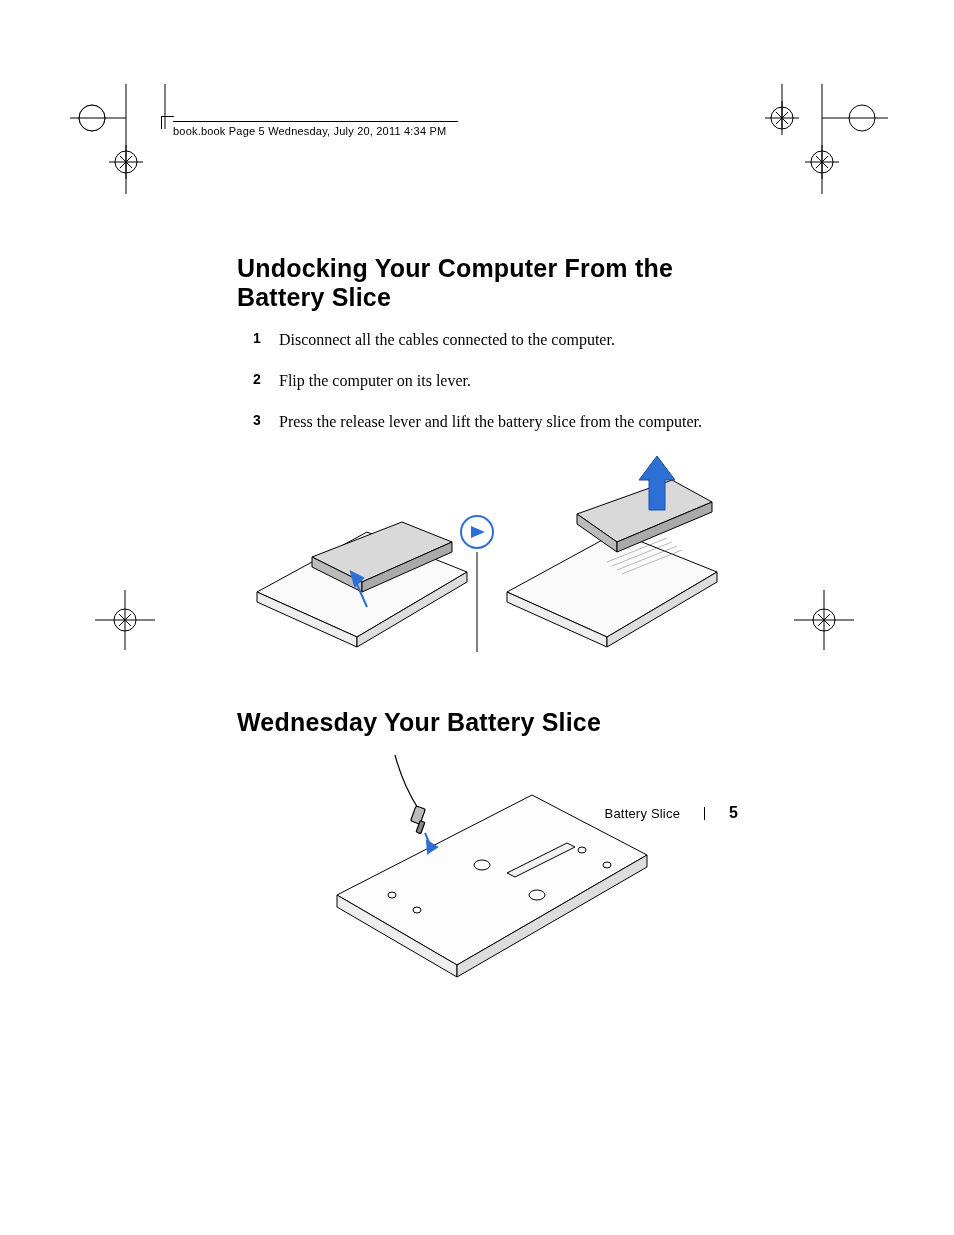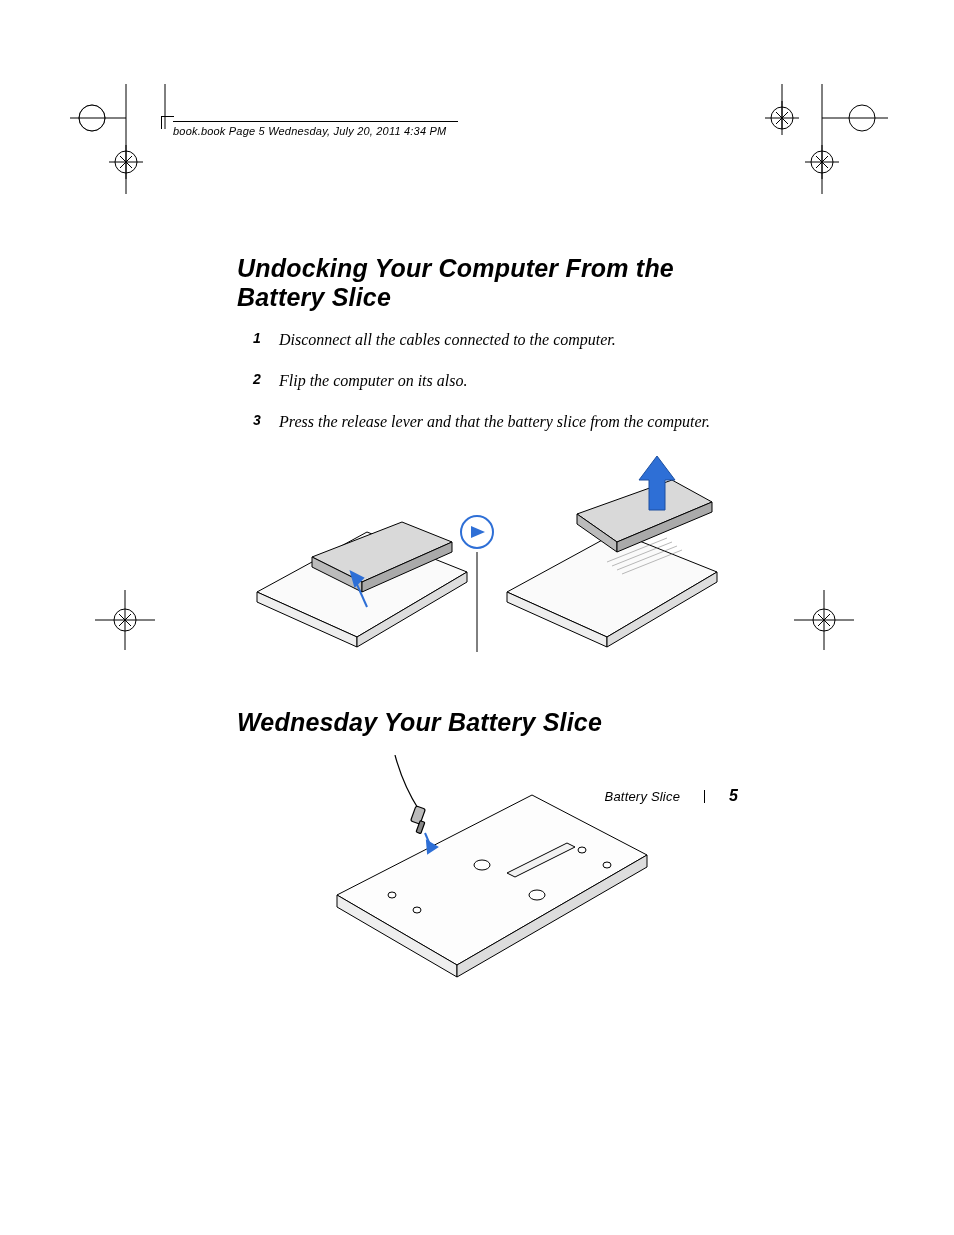--- a/index.html
+++ b/index.html
@@ -10,21 +10,20 @@
     background: #fff;
     font-family: Georgia, "Times New Roman", serif;
     color: #000;
     position: relative;
   }
   .page {
     position: relative;
     width: 954px;
     height: 1015px;
     overflow: hidden;
-    font-style: italic;
   }
 
   
   .reg {
     position: absolute;
     pointer-events: none;
   }
   .reg line, .reg circle, .reg path {
     stroke: #000;
     fill: none;
@@ -110,21 +109,21 @@
   .figure svg { display: inline-block; }
 
   .sec2 {
     margin-top: 42px;
   }
 
   
   .footer {
     position: absolute;
     right: 216px;
-    bottom: 210px;
+    bottom: 193px;
     font-family: "Helvetica Neue", Arial, sans-serif;
     font-size: 13px;
     display: flex;
     align-items: center;
     gap: 24px;
   }
   .footer .sec-name {
     letter-spacing: 0.2px;
   }
   .footer .sep {
@@ -237,22 +236,22 @@
 
   <div class="frame-top"></div>
   <div class="running-head">book.book  Page 5  Wednesday, July 20, 2011  4:34 PM</div>
 
   <div class="content">
 
     <h2 class="section">Undocking Your Computer From the Battery Slice</h2>
 
     <ol class="steps">
       <li>Disconnect all the cables connected to the computer.</li>
-      <li>Flip the computer on its also.</li>
-      <li>Press the release lever and that the battery slice from the computer.</li>
+      <li>Flip the computer on its lever.</li>
+      <li>Press the release lever and lift the battery slice from the computer.</li>
     </ol>
 
     <div class="figure">
       <svg width="480" height="210" viewBox="0 0 480 210">
 
         <g stroke="#000" stroke-width="1" fill="#fff">
           <polygon points="10,140 120,80 220,120 110,185" fill="#fafafa"></polygon>
           <polygon points="10,140 110,185 110,195 10,150" fill="#eee"></polygon>
           <polygon points="110,185 220,120 220,130 110,195" fill="#ddd"></polygon>
           <polygon points="65,105 155,70 205,90 115,130" fill="#d9d9d9"></polygon>

